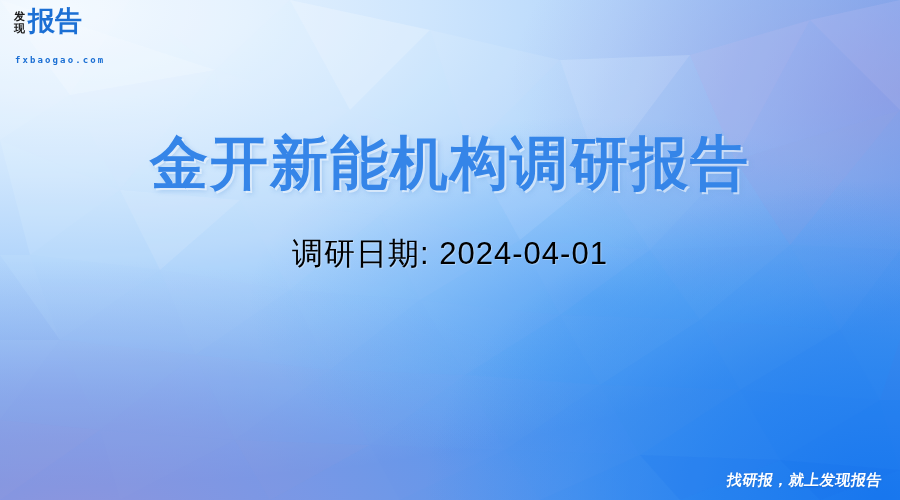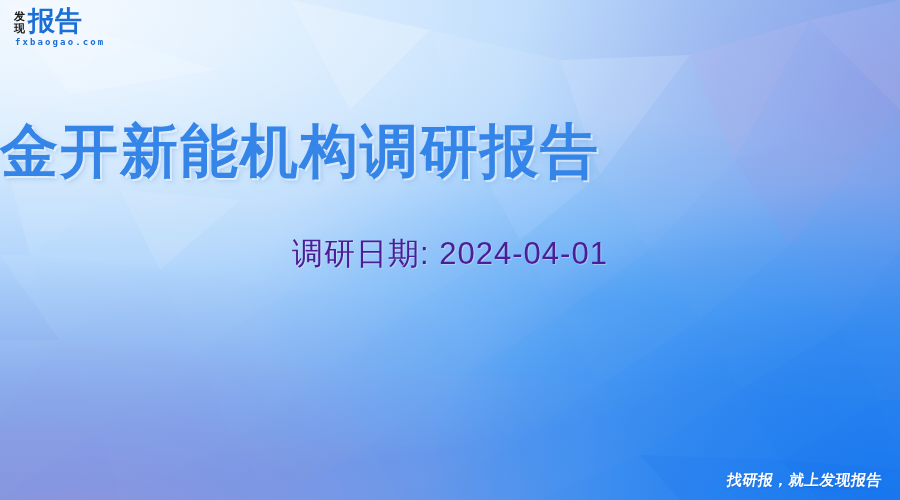--- a/index.html
+++ b/index.html
@@ -86,36 +86,36 @@
   }
   .logo-main {
     font-size: 27px;
     font-weight: 800;
     color: #1b6fd4;
     letter-spacing: 0px;
     line-height: 27px;
     text-align: center;
   }
   .logo-domain {
-    margin-top: 3px;
+    margin-top: 21px;
     margin-left: 1px;
     font-size: 9px;
     font-weight: 700;
     color: #1b6fd4;
     letter-spacing: 2.1px;
     font-family: "DejaVu Sans Mono", "Liberation Mono", monospace;
   }
 
   
   .title-wrap {
     position: absolute;
     left: 0;
     right: 0;
-    top: 80px;
-    text-align: left;
+    top: 92px;
+    text-align: center;
   }
   .title {
     display: inline-block;
     font-size: 58px;
     font-weight: 800;
     letter-spacing: 2px;
     color: #3585e8;
     line-height: 1.1;
     text-shadow:
       2px 2px 0 rgba(255,255,255,0.55),
@@ -126,21 +126,21 @@
     position: absolute;
     left: 0;
     right: 0;
     top: 233px;
     text-align: center;
   }
   .subtitle {
     display: inline-block;
     font-size: 31px;
     font-weight: 400;
-    color: #4c1d95;
+    color: #000000;
     letter-spacing: 1px;
     text-shadow: 1px 1px 0 rgba(255,255,255,0.30);
   }
 
   
   .tagline {
     position: absolute;
     right: 18px;
     bottom: 10px;
     font-size: 15px;

